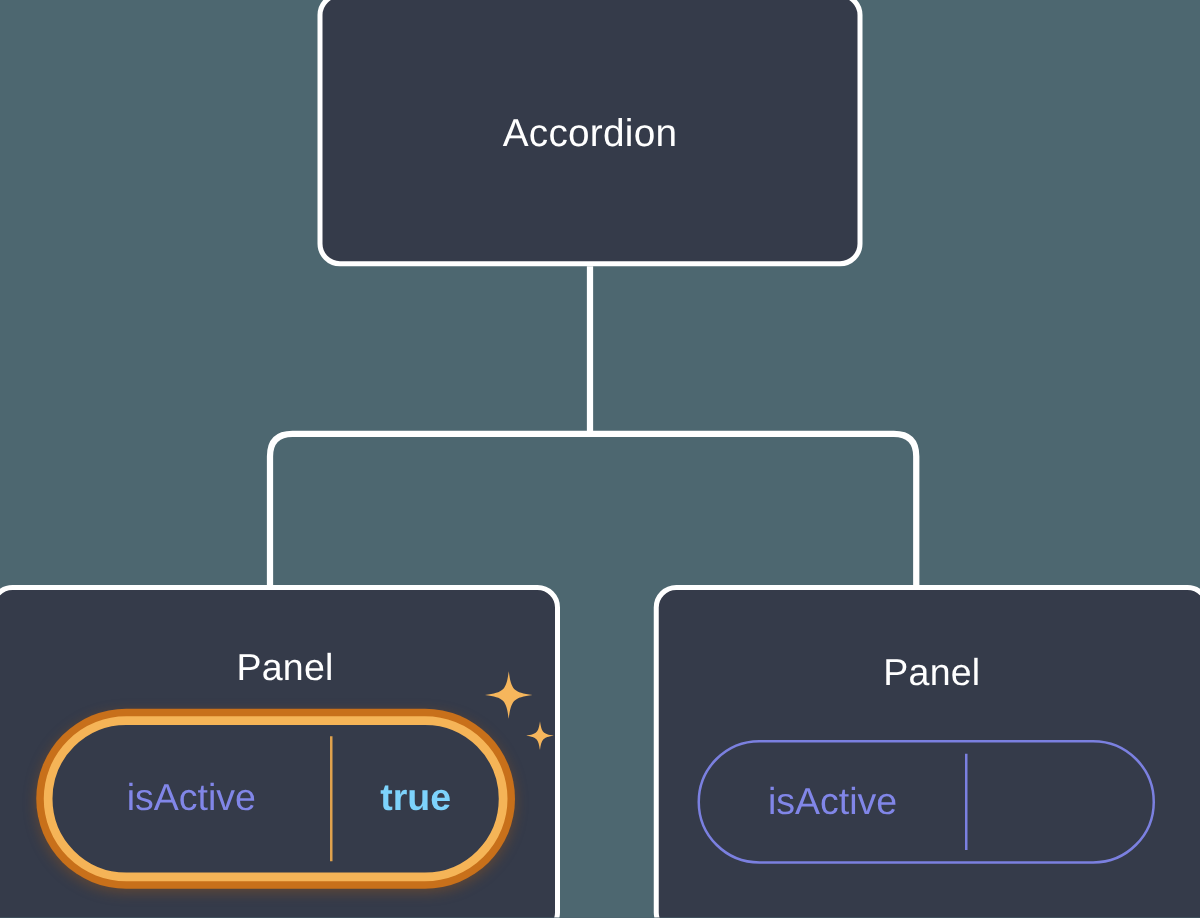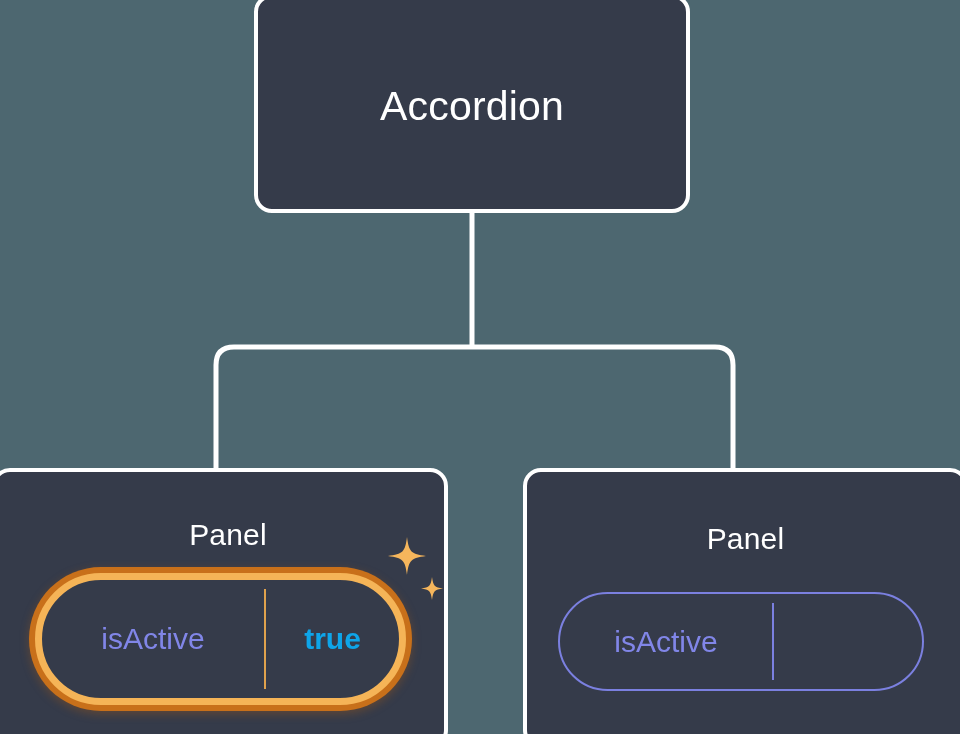--- a/index.html
+++ b/index.html
@@ -47,21 +47,21 @@
     display: flex;
     align-items: center;
     justify-content: center;
   }
   .node-accordion .node-title {
     margin-top: 6px;
   }
 
   .node-title {
     color: #ffffff;
-    font-size: 41px;
+    font-size: 31px;
     font-weight: 400;
     letter-spacing: 0.2px;
     line-height: 1;
   }
 
   .node-panel {
     top: 468px;
     height: 280px;
     display: flex;
     flex-direction: column;
@@ -115,21 +115,21 @@
     background: #353b4a;
     box-shadow:
       0 0 0 6px #c8701a,
       0 3px 10px 6px rgba(180, 95, 15, 0.35);
   }
   .pill-highlight .pill-key {
     color: #8186e8;
     font-weight: 400;
   }
   .pill-highlight .pill-val {
-    color: #0ea5e9;
+    color: #7dd3fc;
     font-weight: 700;
   }
   .pill-highlight .pill-divider {
     background: #e0a24d;
   }
 
   .pill-key, .pill-val {
     display: flex;
     align-items: center;
     justify-content: center;

